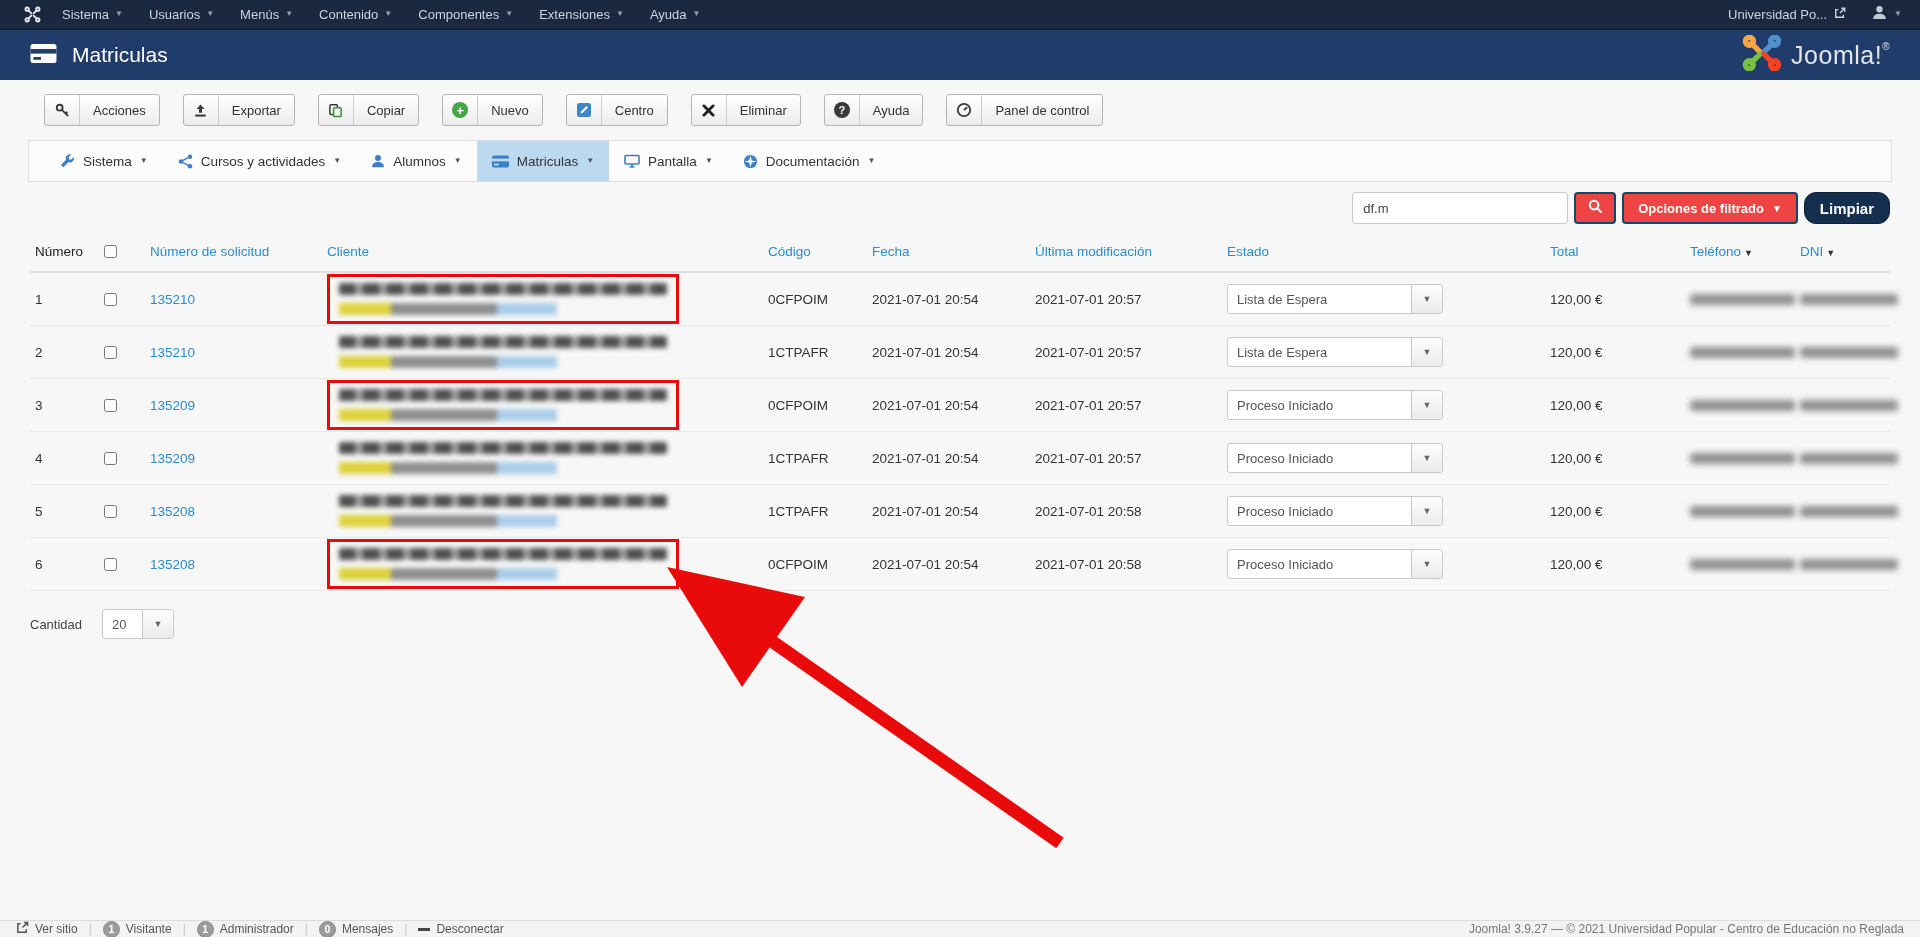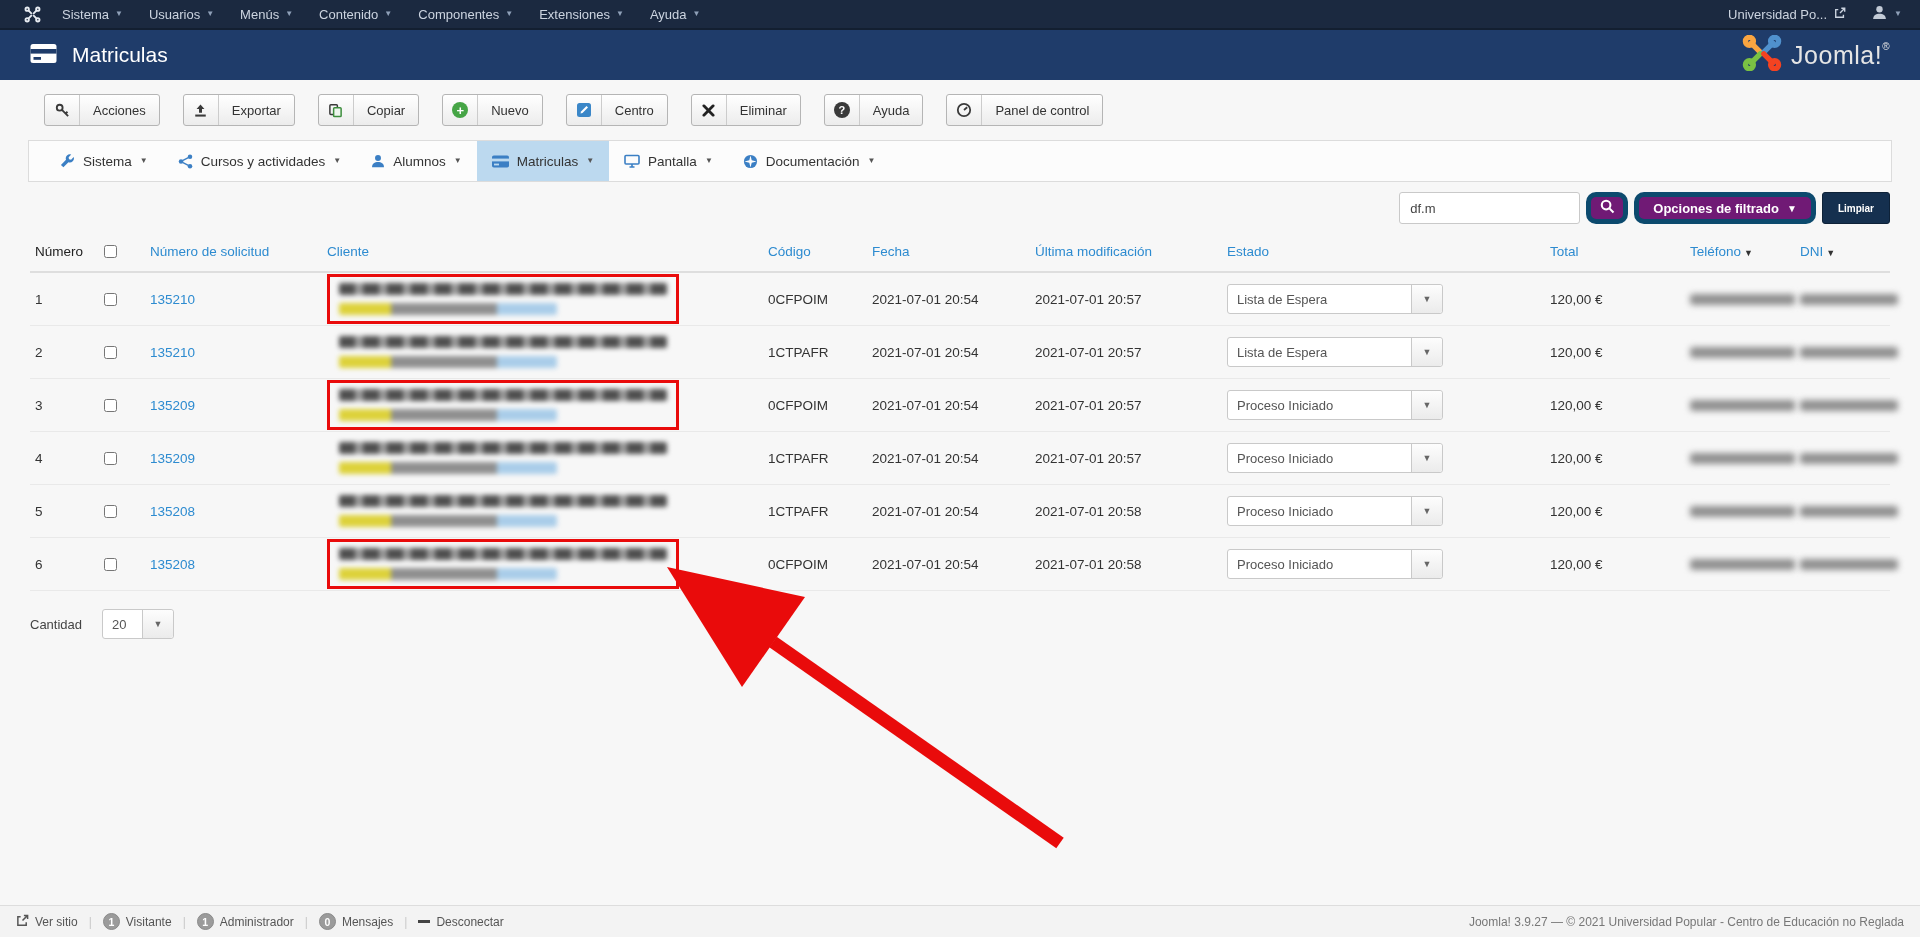--- a/index.html
+++ b/index.html
@@ -49,29 +49,29 @@
     margin:2px 28px 0; height:42px; background:#fcfcfc; border:1px solid #dcdcdc;
     display:flex; align-items:stretch; padding-left:16px; font-size:13.5px; color:#333;
   }
   .snav-item { display:flex; align-items:center; gap:8px; padding:0 15px; cursor:pointer; }
   .snav-item .sicon { color:#3b7fc4; display:flex; align-items:center; }
   .snav-item.active { background:#bcd9ef; }
   .snav-item .caret { color:#555; }
 
   
   .filter-row { margin:10px 30px 0; display:flex; justify-content:flex-end; gap:6px; height:32px; }
-  .search-input { width:181px; height:32px; border:1px solid #c9c9c9; border-radius:3px;
+  .search-input { width:216px; height:32px; border:1px solid #c9c9c9; border-radius:3px;
     padding:0 10px; font-size:13px; color:#444; font-family:"Liberation Sans",sans-serif; }
-  .btn-blue { background:#701a75; border:5px solid #0c4a6e; color:#fff; border-radius:10px;
+  .btn-blue { background:#ef4444; border:2px solid #0c4a6e; color:#fff; border-radius:4px;
     font-size:13px; font-weight:bold; display:flex; align-items:center; justify-content:center;
     cursor:pointer; font-family:"Liberation Sans",sans-serif; }
   .btn-search { width:42px; }
   .btn-filter { padding:0 14px; gap:8px; }
-  .btn-clear { background:#15304f; border:1px solid #0e2238; color:#fff; border-radius:3px;
-    font-size:10px; font-weight:bold; padding:0 15px; display:flex; align-items:center; cursor:pointer; }
+  .btn-clear { background:#15304f; border:1px solid #0e2238; color:#fff; border-radius:12px;
+    font-size:15px; font-weight:bold; padding:0 15px; display:flex; align-items:center; cursor:pointer; }
   .chev { font-size:10px; }
 
   
   .grid-table { margin:18px 30px 0; }
   .gr {
     display:grid;
     grid-template-columns:65px 50px 177px 441px 104px 163px 192px 323px 140px 110px 95px;
     align-items:center;
   }
   .thead { padding-bottom:10px; border-bottom:2px solid #dedede; font-size:13.5px; }
@@ -100,21 +100,21 @@
   .fselect .drop { width:31px; border-left:1px solid #c9c9c9; border-radius:0 3px 3px 0;
     background:linear-gradient(#fdfdfd,#ebebeb); display:flex; align-items:center; justify-content:center;
     color:#666; font-size:9px; }
 
   
   .cantidad { margin:18px 30px 0; display:flex; align-items:center; gap:20px; font-size:13px; color:#444; }
   .fselect.small { width:72px; }
 
   
   .footer {
-    position:absolute; left:0; right:0; bottom:0; height:32px; background:#f3f3f3;
+    position:absolute; left:0; right:0; bottom:0; height:17px; background:#f3f3f3;
     border-top:1px solid #ddd; display:flex; align-items:center; padding:0 16px;
     font-size:12px; color:#555;
   }
   .f-item { display:flex; align-items:center; gap:6px; cursor:pointer; }
   .f-sep { margin:0 11px; color:#c9c9c9; }
   .badge { width:17px; height:17px; border-radius:50%; background:#9b9b9b; color:#fff;
     font-size:10.5px; font-weight:bold; display:flex; align-items:center; justify-content:center;
     border:1px solid #8a8a8a; }
   .minus-bar { width:12px; height:3px; background:#444; display:inline-block; }
   .footer-right { margin-left:auto; color:#777; }

